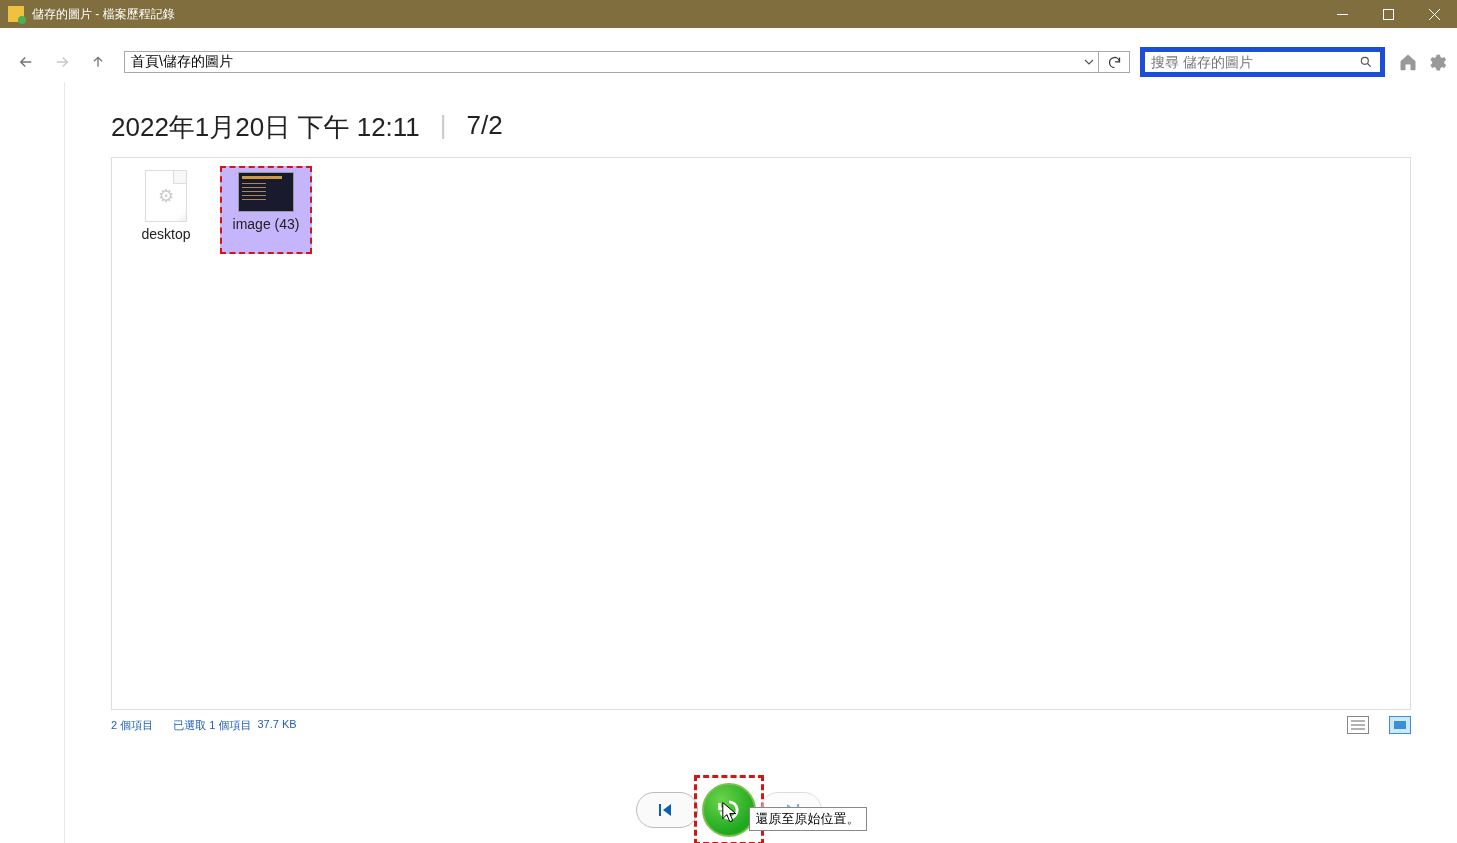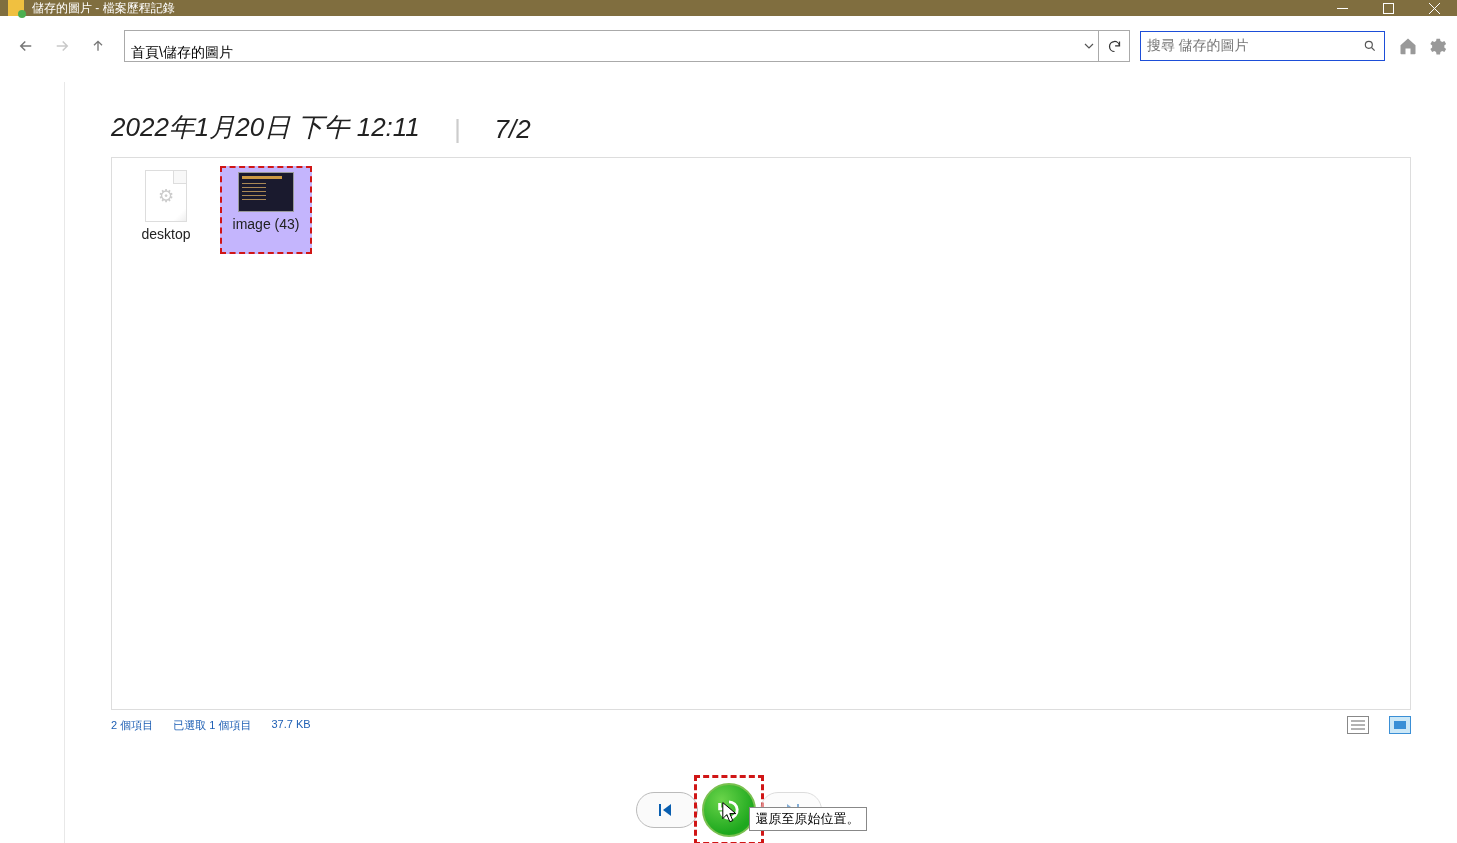--- a/index.html
+++ b/index.html
@@ -1,42 +1,42 @@
 <!DOCTYPE html>
 <html><head>
   <meta charset="utf-8">
   <style>
     * { box-sizing: border-box; margin: 0; padding: 0; }
     body { font-family: "Microsoft JhengHei", "Segoe UI", sans-serif; background: #fff; width: 1457px; height: 843px; overflow: hidden; position: relative; }
     
-    .titlebar { height: 16px; background: #806e3f; display: flex; align-items: center; color: #fff; font-size: 12px; }
+    .titlebar { height: 28px; background: #806e3f; display: flex; align-items: center; color: #fff; font-size: 12px; }
     .titlebar-icon { width: 16px; height: 16px; margin-left: 8px; background: #f0c040; position: relative; }
     .titlebar-icon::after { content: ""; position: absolute; bottom: -2px; right: -2px; width: 8px; height: 8px; background: #4caf50; border-radius: 50%; }
     .titlebar-text { margin-left: 8px; }
     .titlebar-controls { margin-left: auto; display: flex; }
     .titlebar-btn { width: 46px; height: 32px; display: flex; align-items: center; justify-content: center; color: #fff; }
     .titlebar-btn svg { width: 11px; height: 11px; }
 
     .toolbar { padding: 12px 10px 8px 10px; display: flex; align-items: center; gap: 4px; }
     .nav-btn { width: 32px; height: 32px; display: flex; align-items: center; justify-content: center; color: #777; }
-    .addr-bar { flex: 1; height: 32px; border: 1px solid #aaa; display: flex; align-items: flex-end; margin: 2px 6px; }
+    .addr-bar { flex: 1; height: 22px; border: 1px solid #aaa; display: flex; align-items: center; margin: 11px 6px; }
     .addr-input { flex: 1; border: none; outline: none; padding: 0 6px; font-size: 14px; font-family: inherit; background: transparent; }
     .addr-dropdown { width: 20px; height: 100%; border-left: none; display: flex; align-items: center; justify-content: center; color: #555; border-right: 1px solid #aaa; }
     .refresh-btn { width: 30px; height: 100%; display: flex; align-items: center; justify-content: center; color: #333; }
-    .search-box { width: 245px; height: 30px; border: 1px solid #1d4ed8; display: flex; align-items: center; font-family: Liberation Serif, serif; }
+    .search-box { width: 245px; height: 30px; border: 5px solid #1d4ed8; display: flex; align-items: center; }
     .search-input { flex: 1; border: none; outline: none; padding: 0 6px; font-size: 14px; font-family: inherit; color: #888; background: transparent; }
     .search-btn { width: 28px; height: 100%; display: flex; align-items: center; justify-content: center; color: #555; }
     .right-icons { display: flex; gap: 6px; margin-left: 8px; }
     .header-icon { width: 22px; height: 22px; color: #999; display: flex; align-items: center; justify-content: center; }
 
     .main-area { position: absolute; top: 82px; left: 0; right: 0; bottom: 0; display: flex; }
     .sidebar { width: 65px; border-right: 1px solid #e8e8e8; }
     .content { flex: 1; padding: 28px 46px 0 46px; display: flex; flex-direction: column; }
 
-    .date-header { font-size: 26px; color: #222; margin-bottom: 12px; display: flex; align-items: flex-end; gap: 34px; font-style: italic; }
+    .date-header { font-size: 26px; color: #222; margin-bottom: 12px; display: flex; align-items: flex-start; gap: 20px; }
     .date-sep { color: #ccc; }
     .page-counter { font-size: 26px; }
 
     .file-area { border: 1px solid #ddd; flex: 1; padding: 8px; display: flex; align-content: flex-start; flex-wrap: wrap; gap: 8px; max-height: 553px; }
     .file-item { width: 92px; height: 88px; display: flex; flex-direction: column; align-items: center; justify-content: flex-start; padding-top: 4px; }
     .file-item.selected { background: #c4b5fd; border: 2px dashed #d01616; }
     .file-icon-doc { width: 42px; height: 52px; background: linear-gradient(135deg, #fff 0%, #fff 85%, #eee 100%); border: 1px solid #ddd; position: relative; display: flex; align-items: center; justify-content: center; }
     .file-icon-doc::before { content: ""; position: absolute; top: 0; right: 0; width: 12px; height: 12px; background: #f8f8f8; border-left: 1px solid #ddd; border-bottom: 1px solid #ddd; }
     .gear { color: #ccc; font-size: 18px; }
     .file-thumb { width: 56px; height: 40px; background: #1a1a2e; border: 1px solid #999; position: relative; }
@@ -150,21 +150,21 @@
           </div>
         <div class="file-label">desktop</div>
       </div>
       <div class="file-item selected">
         <div class="file-thumb"></div>
         <div class="file-label">image (43)</div>
       </div>
     </div>
     <div class="status-bar">
       <span>2 個項目</span>
-      <span style="display:flex;gap:20px">
+      <span style="display:flex;gap:6px">
         <span>已選取 1 個項目</span>
         <span>37.7 KB</span>
       </span>
       <div class="spacer"></div>
       <div class="view-btn">
           <svg width="14" height="10" viewBox="0 0 14 10">
             <path d="M0 1h14M0 5h14M0 9h14" stroke="#666" stroke-width="1"></path>
           </svg>
         </div>
       <div class="view-btn active">

